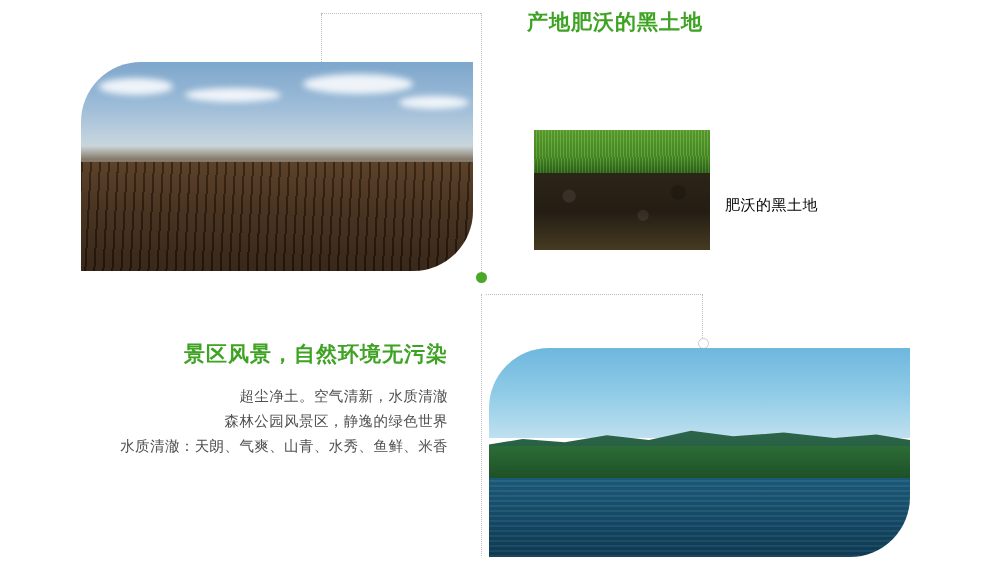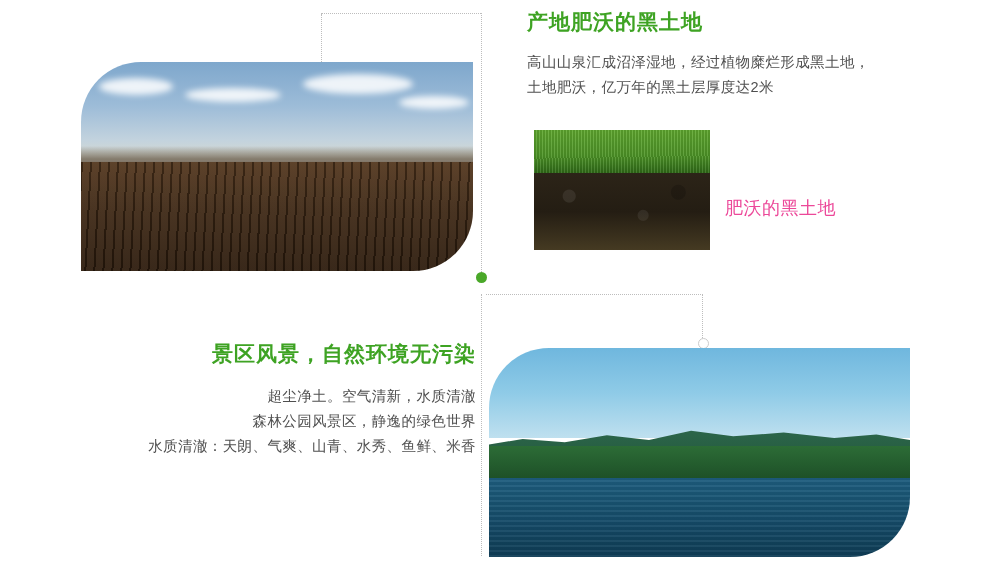--- a/index.html
+++ b/index.html
@@ -54,22 +54,22 @@
     letter-spacing: 1px;
     white-space: nowrap;
   }
   .para {
     font-size: 14.5px;
     line-height: 25px;
     color: #4f4f4f;
     letter-spacing: 0.4px;
   }
   .caption {
-    font-size: 18px;
-    color: #ec4899;
+    font-size: 15px;
+    color: #000000;
     letter-spacing: 0.5px;
     text-align: center;
   }
 
   
   #field-photo {
     position: absolute;
     left: 81px;
     top: 62px;
     width: 392px;
@@ -193,34 +193,30 @@
     <div class="cloud" style="left:222px; top:12px; width:110px; height:20px;"></div>
     <div class="cloud" style="left:318px; top:34px; width:70px; height:13px;"></div>
     <div class="treeline"></div>
     <div class="soil-far"></div>
     <div class="soil"></div>
 
   </div>
 
   <div style="position:absolute; left:506px; top:8px; width:400px;margin-left:21px;">
     <div class="heading">产地肥沃的黑土地</div>
-    <div class="para" style="margin-top:14px;">
-      <div>高山山泉汇成沼泽湿地，经过植物糜烂形成黑土地，</div>
-      <div>土地肥沃，亿万年的黑土层厚度达2米</div>
-    </div>
   </div>
 
   <div id="soil-photo">
     <div class="grass"></div>
     <div class="dirt"></div>
 
   </div>
   <div class="caption" style="position:absolute; left:725px; top:196px;">肥沃的黑土地</div>
 
-  <div style="position:absolute; left:126px; top:340px; width:350px; text-align:right;">
+  <div style="position:absolute; left:98px; top:340px; width:350px; text-align:right;">
     <div class="heading" style="text-align:right;">景区风景，自然环境无污染</div>
     <div class="para" style="margin-top:16px;">
       <div>超尘净土。空气清新，水质清澈</div>
       <div>森林公园风景区，静逸的绿色世界</div>
       <div>水质清澈：天朗、气爽、山青、水秀、鱼鲜、米香</div>
     </div>
   </div>
 
   <div id="lake-photo">
     <div class="sky2"></div>

